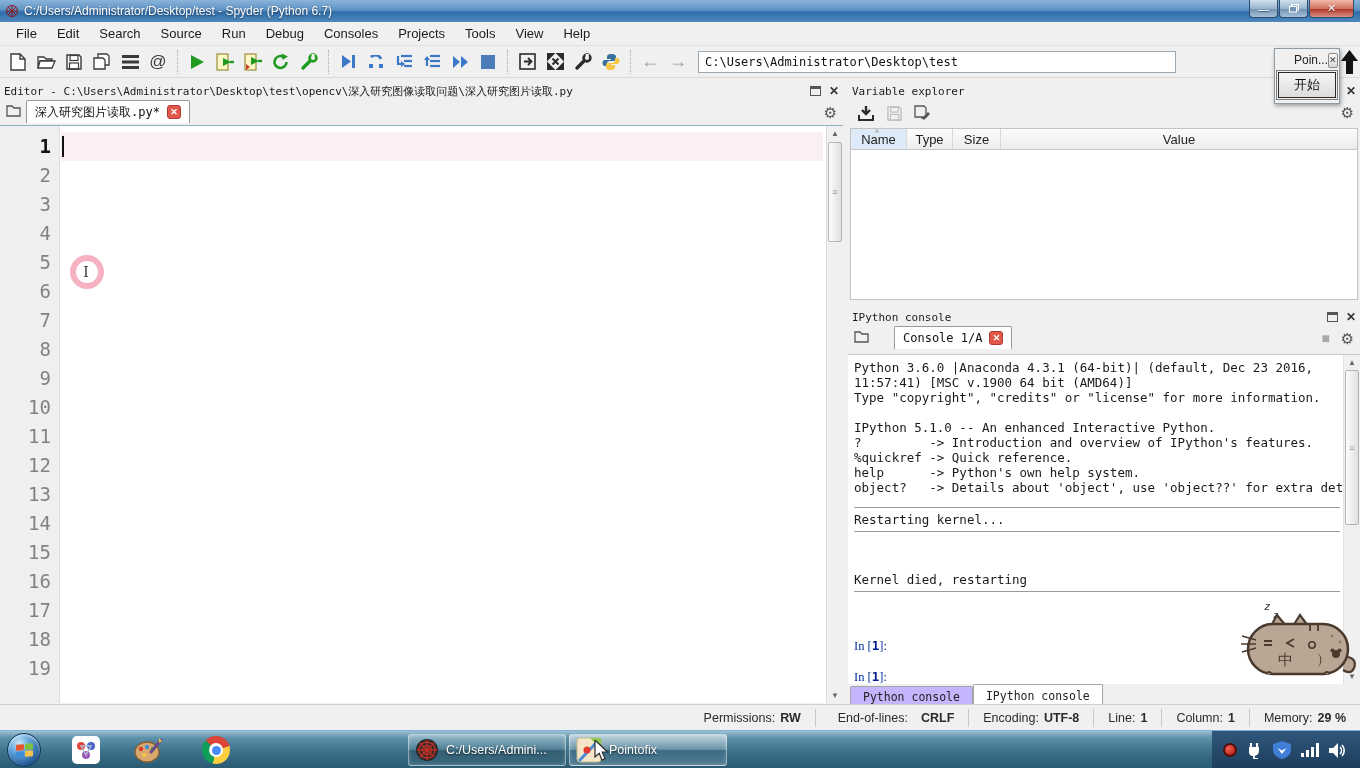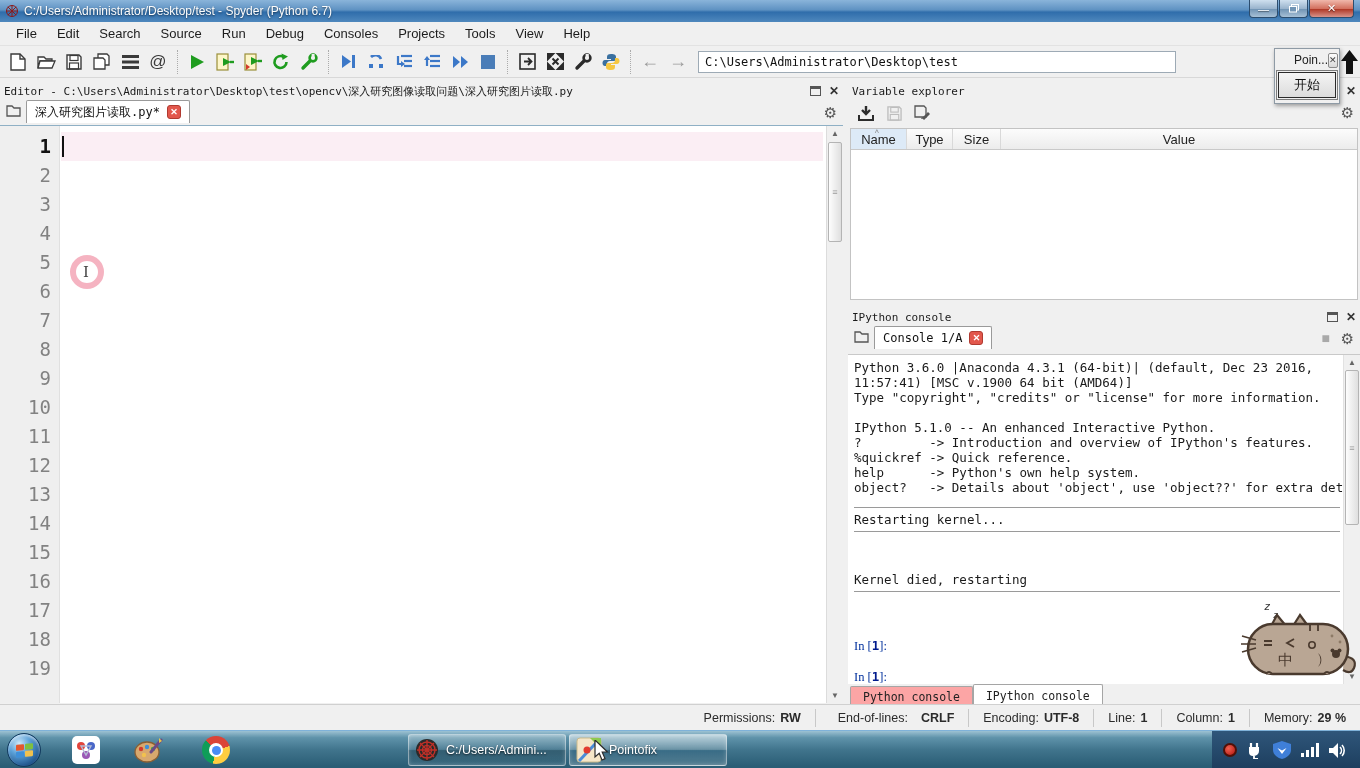--- a/index.html
+++ b/index.html
@@ -95,21 +95,21 @@
   #console-pane { position:absolute; left:848px; top:308px; width:512px; height:398px; background:#f0f0f0; }
   .console-body { position:absolute; left:0; top:46px; width:512px; height:330px; background:#fff; border-top:1px solid #c9c9c9; overflow:hidden; }
   .con-text { position:absolute; left:6px; top:5px; width:486px; font-family:"DejaVu Sans Mono", monospace;
     font-size:12.5px; line-height:15px; color:#1a1a1a; }
   .con-text pre { font-family:inherit; white-space:pre; }
   .con-hr { border:none; border-top:1px solid #9a9a9a; margin:4px 0; }
   .p-navy { color:#00309c;font-family:Liberation Serif, serif; } .p-num { color:#001a8c; font-weight:bold; }
   .prompt { margin-top:0; }
   .bottom-tabs { position:absolute; left:2px; bottom:0; height:22px; display:flex; align-items:flex-end; }
   .btab { height:20px; display:flex; align-items:center; padding:0 12px; font-family:"DejaVu Sans Mono",monospace;
-    font-size:11.5px; color:#222; border:1px solid #a5a5a5; border-bottom:none; background:#fca5a5; border-radius:2px 2px 0 0;}
+    font-size:11.5px; color:#222; border:1px solid #a5a5a5; border-bottom:none; background:#c4b5fd; border-radius:2px 2px 0 0;}
   .btab.active { background:#fff; height:22px; }
   .stop-sq { color:#a9a9a9; font-size:14px; }
   .cat { position:absolute; right:2px; bottom:6px; z-index:5; }
 
   
   .statusbar { position:absolute; left:0; top:704px; width:1360px; height:26px; background:#f0f0f0;
     border-top:1px solid #d0d0d0; display:flex; font-size:12.5px; color:#2b2b2b; align-items:center; }
   .st-left { width:843px; display:flex; justify-content:flex-end; padding-right:14px; }
   .st-seg { padding:0 14px; border-left:1px solid #c8c8c8; height:18px; display:flex; align-items:center; white-space:nowrap;}
   .st-seg span { margin-left:5px; font-weight:bold; }
@@ -450,21 +450,21 @@
     </div>
   </div>
 
   <div id="console-pane">
     <div class="pane-hd">
       <span>IPython console</span>
       <span class="spacer"></span>
       <span class="float-ico"></span>
       <span class="close-x">✕</span>
     </div>
-    <div class="tabbar" style="border-bottom:none;">
+    <div class="tabbar" style="border-bottom:none;gap:20px;">
       <div class="tab-browse">
         <svg width="15" height="12" viewBox="0 0 15 12">
             <path d="M1 1 h5 l2 2 h6 v8 h-13 z" fill="none" stroke="#555" stroke-width="1.3"></path>
           </svg>
       </div>
       <div class="tab">
         <span>Console 1/A</span>
         <span class="tab-close">✕</span>
       </div>
       <span class="gear" style="right:30px; font-size:14px;"><span class="stop-sq">■</span></span>

